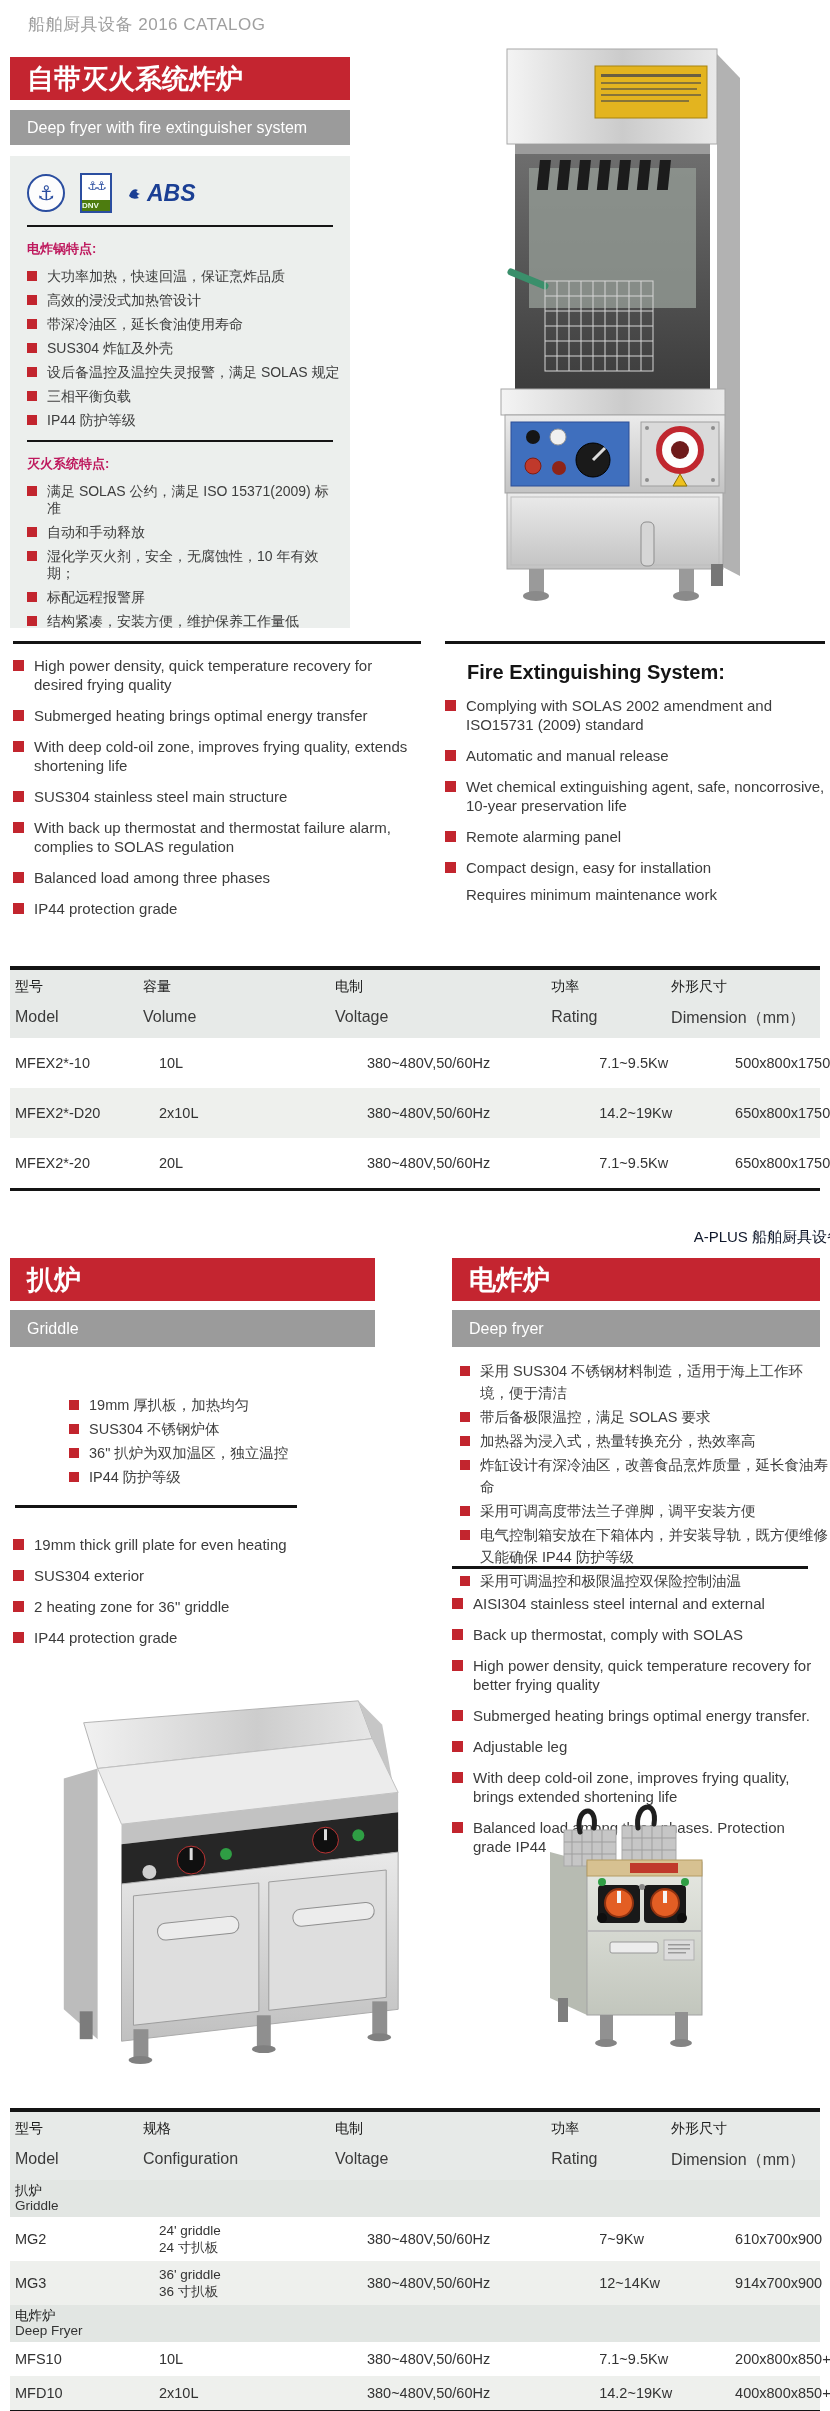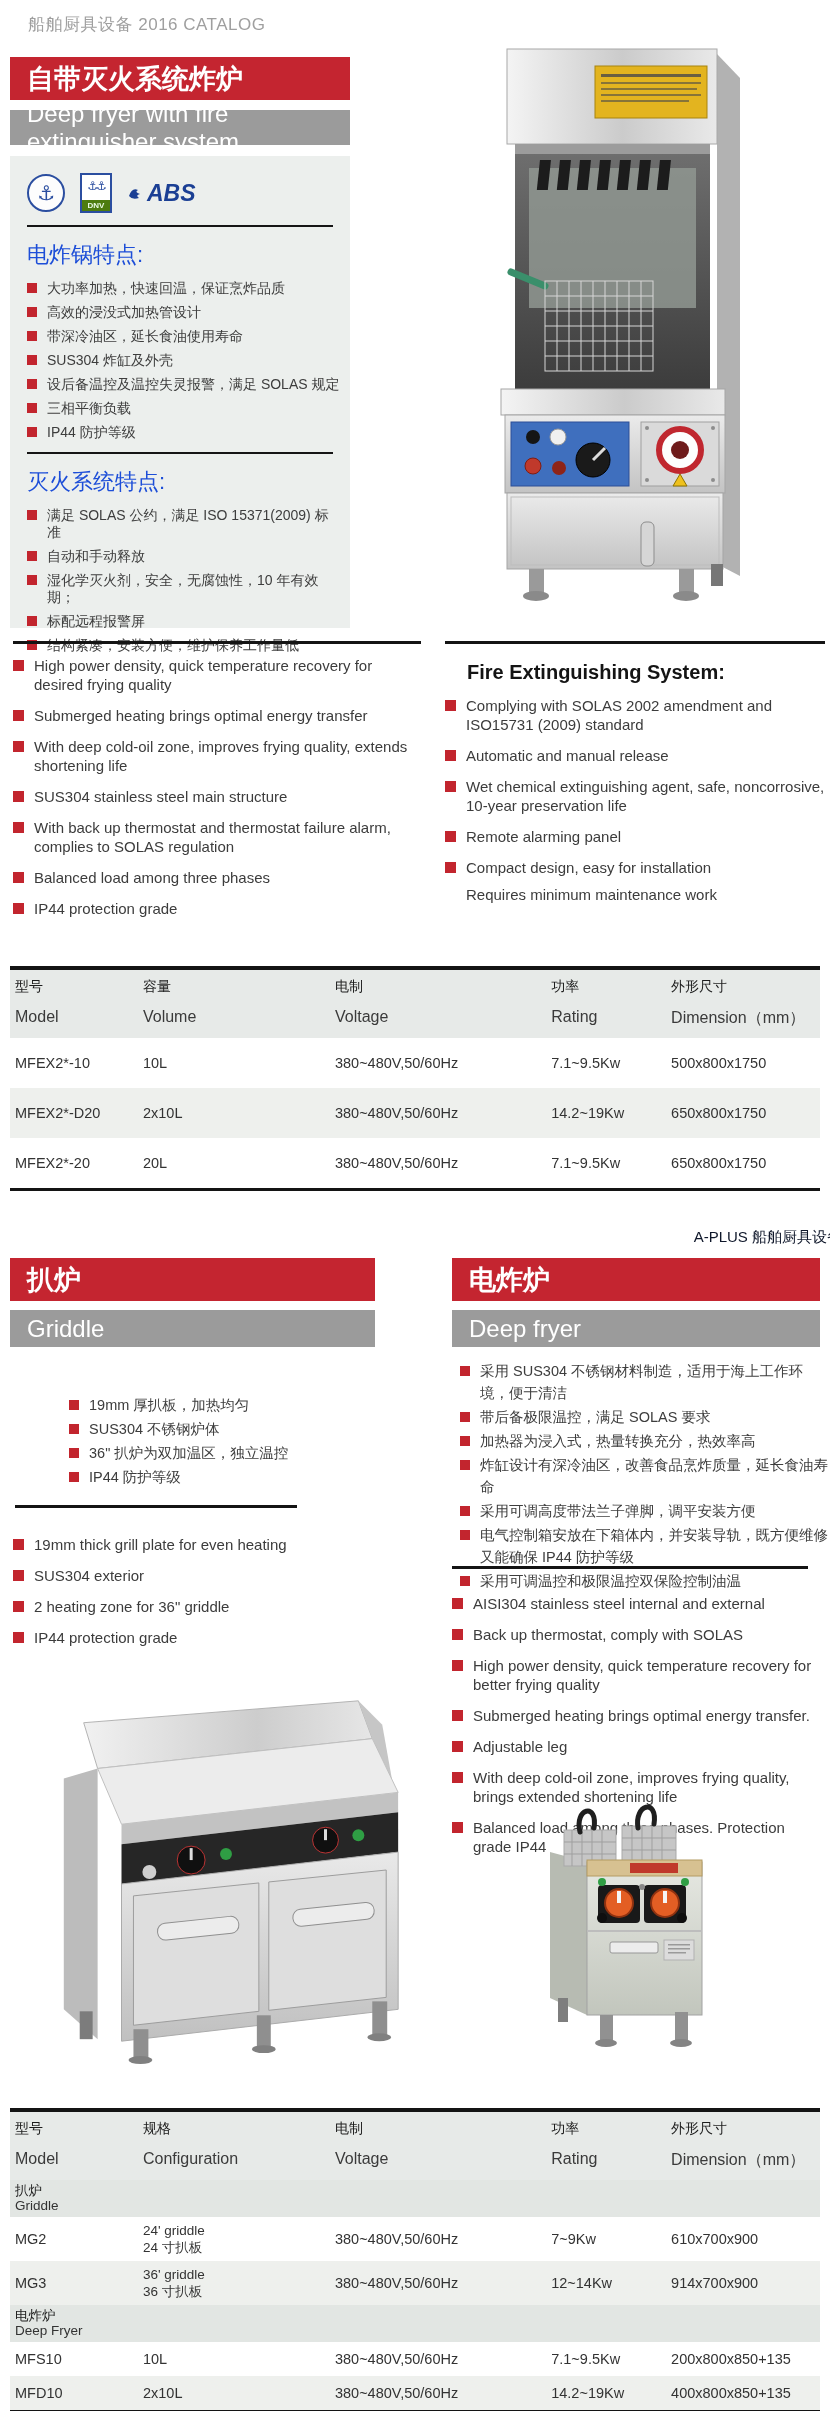--- a/index.html
+++ b/index.html
@@ -6,42 +6,42 @@
   .page{position:relative;width:830px;height:2411px;background:#fff;overflow:hidden;
         font-family:"Liberation Sans","DejaVu Sans",sans-serif;color:#3b3b3b;padding-left:23px;}
 
   
   .catalog-header{position:absolute;left:28px;top:13px;font-size:17px;color:#9f9f9f;letter-spacing:.5px;}
   .aplus-header{position:absolute;right:11px;top:1228px;font-size:15px;color:#0f172a;}
 
   
   .banner-red{position:absolute;background:#c42530;color:#fff;font-weight:bold;font-size:27px;
               display:flex;align-items:center;padding-left:17px;box-sizing:border-box;}
-  .banner-gray{position:absolute;background:#9b9b9b;color:#fff;font-size:24px;
+  .banner-gray{position:absolute;background:#9b9b9b;color:#fff;font-size:16px;
                display:flex;align-items:center;padding-left:17px;box-sizing:border-box;}
   #b1-red{left:10px;top:57px;width:340px;height:43px;}
   #b1-gray{left:10px;top:110px;width:340px;height:35px;}
   #b2-red-l{left:10px;top:1258px;width:365px;height:43px;}
   #b2-gray-l{left:10px;top:1310px;width:365px;height:37px;}
   #b2-red-r{left:452px;top:1258px;width:368px;height:43px;}
   #b2-gray-r{left:452px;top:1310px;width:368px;height:37px;}
 
   
   .feature-box{position:absolute;left:10px;top:156px;width:340px;height:472px;background:#ecefed;
                box-sizing:border-box;padding:0 9px;}
   .cert-row{display:flex;align-items:center;gap:15px;margin:16px 0 0 8px;height:42px;}
   .ccs{width:38px;height:38px;border-radius:50%;border:2px solid #2b4ea0;background:#fdfdfd;color:#2b4ea0;
        display:flex;align-items:center;justify-content:center;font-size:20px;box-sizing:border-box;}
   .dnv{width:32px;height:40px;border:2px solid #2b4ea0;background:#fff;box-sizing:border-box;
        display:flex;flex-direction:column;}
   .dnv-a{flex:1;color:#2b4ea0;font-size:12px;letter-spacing:-2px;text-align:center;line-height:22px;}
-  .dnv-l{background:#4d7c0f;color:#eafbe8;font-size:8px;font-weight:bold;text-align:center;padding:1px 0;}
+  .dnv-l{background:#4d7c0f;color:#eafbe8;font-size:8px;font-weight:bold;padding:1px 0;}
   .abs{display:flex;align-items:center;gap:2px;color:#1b3f94;font-weight:bold;font-size:23px;font-style:italic;}
   .divider{height:2px;background:#151515;margin:11px 8px 0 8px;}
-  .fb-heading{font-size:22px;font-weight:normal;color:#1d4ed8;margin:13px 0 10px 8px;}
+  .fb-heading{font-size:13px;font-weight:bold;color:#be185d;margin:13px 0 10px 8px;}
 
   
   .bullets{list-style:none;margin:0;padding:0 0 0 8px;}
   .bullets li{display:flex;gap:10px;margin-bottom:7px;font-size:14px;line-height:17px;color:#3d3d3d;}
   .sq{flex:none;width:10px;height:10px;background:#c2252e;margin-top:3px;}
 
   
   .en-col{position:absolute;}
   #en-left{left:13px;top:641px;width:408px;}
   #en-right{left:445px;top:641px;width:380px;}
@@ -66,21 +66,21 @@
 
   
   .spec-table{position:absolute;left:10px;width:810px;border-top:4px solid #141414;border-bottom:3px solid #141414;}
   #t1{top:966px;}
   #t2{top:2108px;}
   .grid-row{display:grid;grid-template-columns:15.8% 23.7% 26.7% 14.8% auto;}
   .cell{padding-left:5px;}
   .t-head{background:#e7eae8;padding:8px 0 9px;}
   .h-cn{font-size:14px;color:#1c1c1c;}
   .h-en{font-size:16px;color:#3a3a3a;margin-top:12px;}
-  .t-row{align-items:center;font-size:14.5px;color:#333;}
+  .t-row{align-items:center;font-size:14.5px;color:#333;gap:16px;}
   #t1 .t-row{height:50px;}
   .t-body .t-row:nth-child(even){background:#eef0ed;}
   .t-sec{background:#e2e6e3;padding:3px 0 4px;}
   .s-cn,.s-en{font-size:13.5px;line-height:15px;color:#222;padding-left:5px;}
   .s-en{color:#333;}
   #t2 .g-rows .t-row{min-height:40px;padding:2px 0;}
   #t2 .f-rows .t-row{height:34px;}
   .c1,.c2{font-size:13.5px;line-height:15px;}
   .c2{margin-top:2px;}
 

